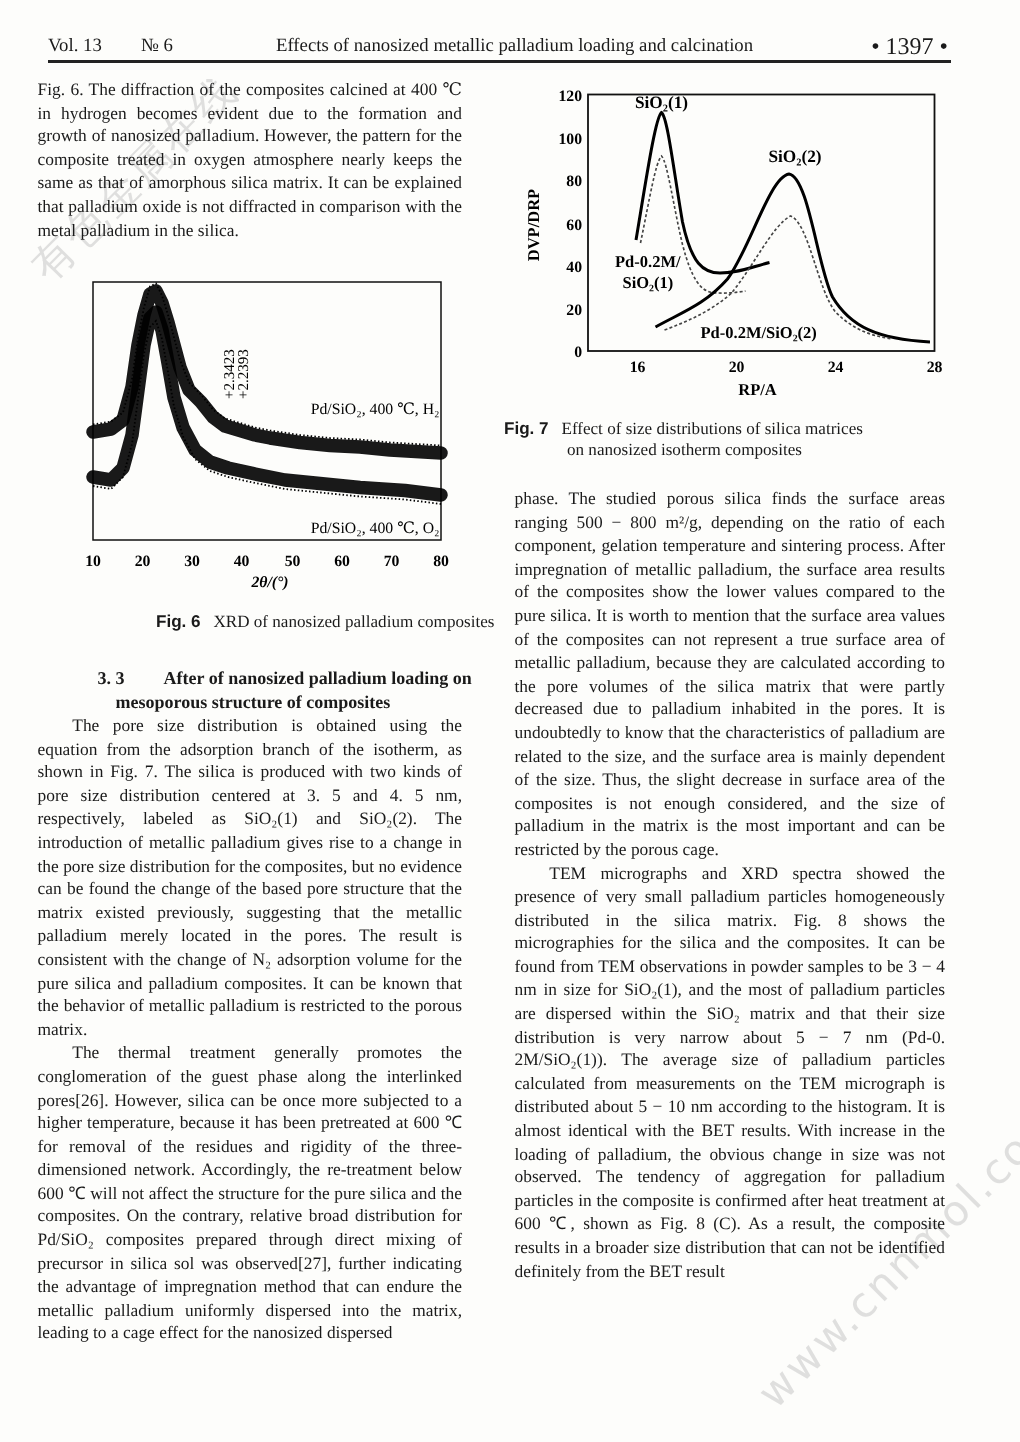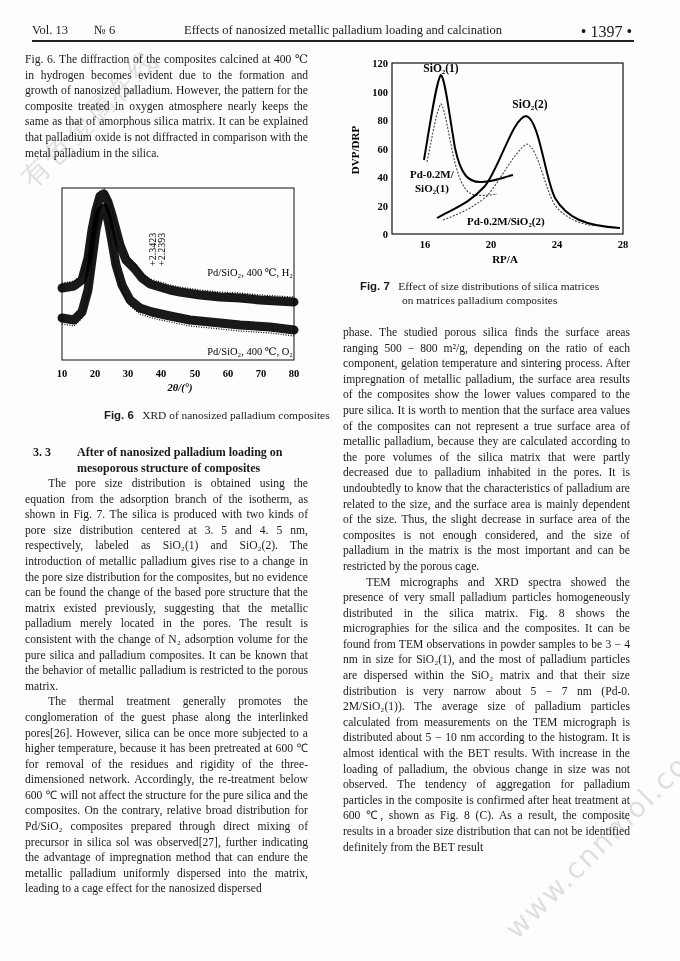--- a/index.html
+++ b/index.html
@@ -68,21 +68,21 @@
   </g>
   <text x="140" y="211" font-size="10.5" font-style="italic" font-weight="bold" text-anchor="middle">2θ/(°)</text>
 </svg>
 
 <div class="caption" style="left:60px;top:408px;padding-left:44px;">
   <span class="cap-b">Fig. 6</span>
   &nbsp;&nbsp;<span>XRD of nanosized palladium composites</span>
 </div>
 
 <div class="section" style="top:445px;">
-  <span style="display:inline-block;width:44px;">3. 3</span><span>After of nanosized palladium loading on</span><br>
+  <span style="display:inline-block;width:44px;margin-left:32px;">3. 3</span><span>After of nanosized palladium loading on</span><br>
   <span style="display:inline-block;width:44px;"></span><span>mesoporous structure of composites</span>
 </div>
 
 <div class="col col1" style="top:476px;">
   <p class="indent">The pore size distribution is obtained using the equation from the adsorption branch of the isotherm, as shown in Fig. 7. The silica is produced with two kinds of pore size distribution centered at 3. 5 and 4. 5 nm, respectively, labeled as SiO₂(1) and SiO₂(2). The introduction of metallic palladium gives rise to a change in the pore size distribution for the composites, but no evidence can be found the change of the based pore structure that the matrix existed previously, suggesting that the metallic palladium merely located in the pores. The result is consistent with the change of N₂ adsorption volume for the pure silica and palladium composites. It can be known that the behavior of metallic palladium is restricted to the porous matrix.</p>
   <p class="indent">The thermal treatment generally promotes the conglomeration of the guest phase along the interlinked pores[26]. However, silica can be once more subjected to a higher temperature, because it has been pretreated at 600 ℃ for removal of the residues and rigidity of the three-dimensioned network. Accordingly, the re-treatment below 600 ℃ will not affect the structure for the pure silica and the composites. On the contrary, relative broad distribution for Pd/SiO₂ composites prepared through direct mixing of precursor in silica sol was observed[27], further indicating the advantage of impregnation method that can endure the metallic palladium uniformly dispersed into the matrix, leading to a cage effect for the nanosized dispersed</p>
 </div>
 
 <svg style="position:absolute;left:345px;top:58px;" width="290" height="210" viewBox="0 0 290 210">
 
@@ -113,22 +113,22 @@
 
   <path d="M98,162 C114,156 128,150 142,138 C156,122 170,92 182,86 C194,90 200,135 212,150 C224,162 236,166 250,168" fill="none" stroke="#444" stroke-width="1.1" stroke-dasharray="2 1.5"></path>
 
   <text x="96" y="14" font-size="11.5" font-weight="bold" text-anchor="middle">SiO₂(1)</text>
   <text x="185" y="50" font-size="11.5" font-weight="bold" text-anchor="middle">SiO₂(2)</text>
   <text x="65" y="120" font-size="11" font-weight="bold">Pd-0.2M/</text>
   <text x="70" y="134" font-size="11" font-weight="bold">SiO₂(1)</text>
   <text x="122" y="167" font-size="11" font-weight="bold">Pd-0.2M/SiO₂(2)</text>
 </svg>
 
-<div class="caption" style="left:360px;top:279px;">
+<div class="caption" style="left:336px;top:279px;">
   <span class="cap-b">Fig. 7</span>
   &nbsp;&nbsp;<span>Effect of size distributions of silica matrices</span><br>
-  <span style="display:inline-block;width:42px;"></span><span>on matrices palladium composites</span>
+  <span style="display:inline-block;width:42px;"></span><span>on nanosized isotherm composites</span>
 </div>
 
 <div class="col col2" style="top:325px;">
   <p>phase. The studied porous silica finds the surface areas ranging 500 − 800 m²/g, depending on the ratio of each component, gelation temperature and sintering process. After impregnation of metallic palladium, the surface area results of the composites show the lower values compared to the pure silica. It is worth to mention that the surface area values of the composites can not represent a true surface area of metallic palladium, because they are calculated according to the pore volumes of the silica matrix that were partly decreased due to palladium inhabited in the pores. It is undoubtedly to know that the characteristics of palladium are related to the size, and the surface area is mainly dependent of the size. Thus, the slight decrease in surface area of the composites is not enough considered, and the size of palladium in the matrix is the most important and can be restricted by the porous cage.</p>
   <p class="indent">TEM micrographs and XRD spectra showed the presence of very small palladium particles homogeneously distributed in the silica matrix. Fig. 8 shows the micrographies for the silica and the composites. It can be found from TEM observations in powder samples to be 3 − 4 nm in size for SiO₂(1), and the most of palladium particles are dispersed within the SiO₂ matrix and that their size distribution is very narrow about 5 − 7 nm (Pd-0. 2M/SiO₂(1)). The average size of palladium particles calculated from measurements on the TEM micrograph is distributed about 5 − 10 nm according to the histogram. It is almost identical with the BET results. With increase in the loading of palladium, the obvious change in size was not observed. The tendency of aggregation for palladium particles in the composite is confirmed after heat treatment at 600 ℃, shown as Fig. 8 (C). As a result, the composite results in a broader size distribution that can not be identified definitely from the BET result</p>
 </div>
 
 </body></html>

